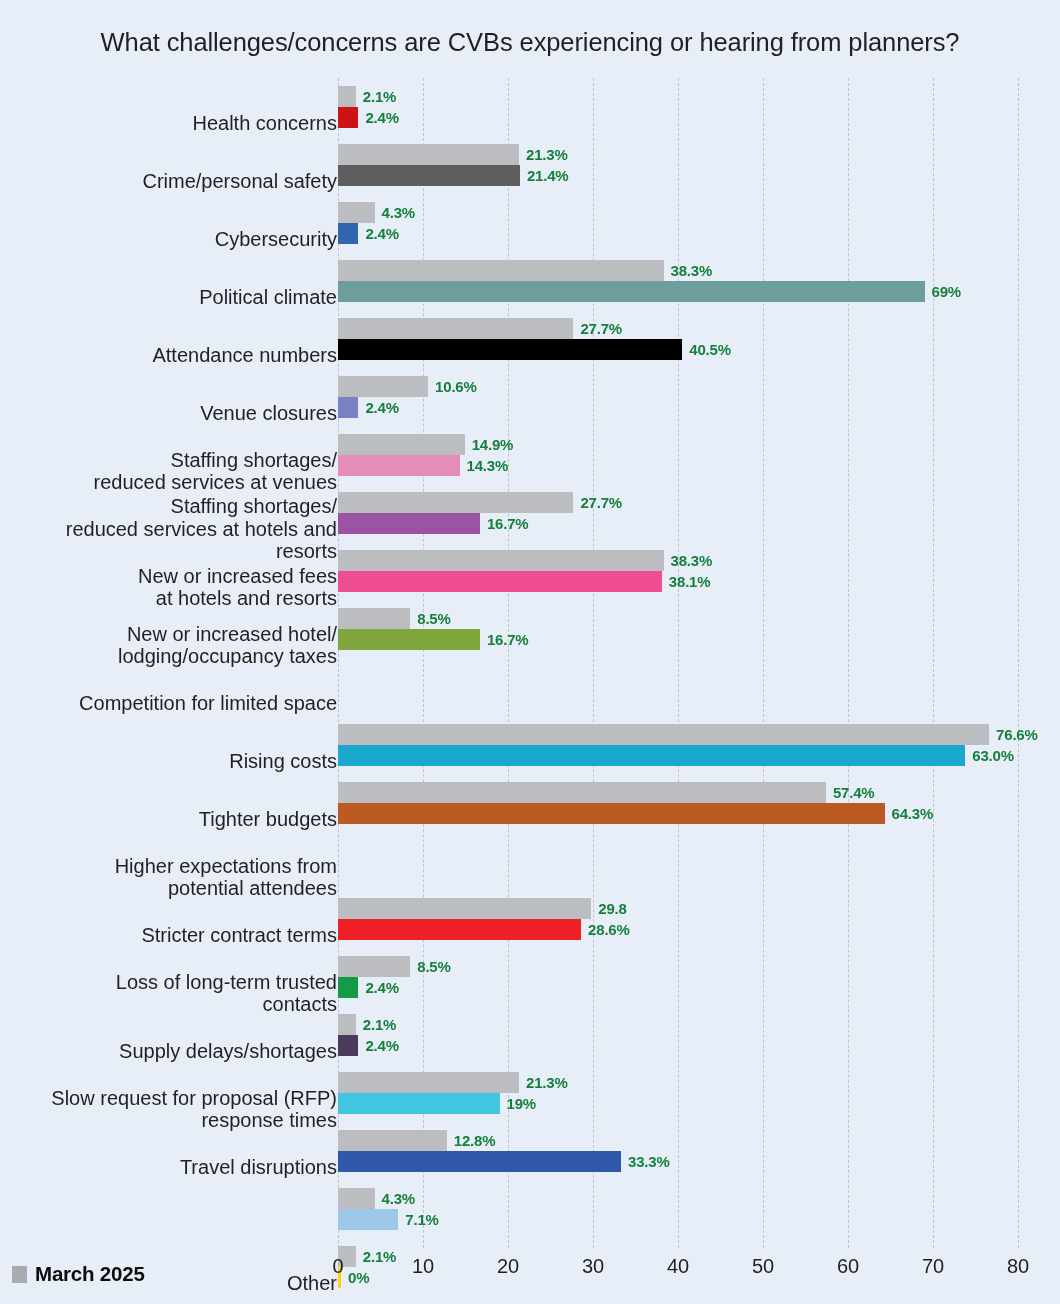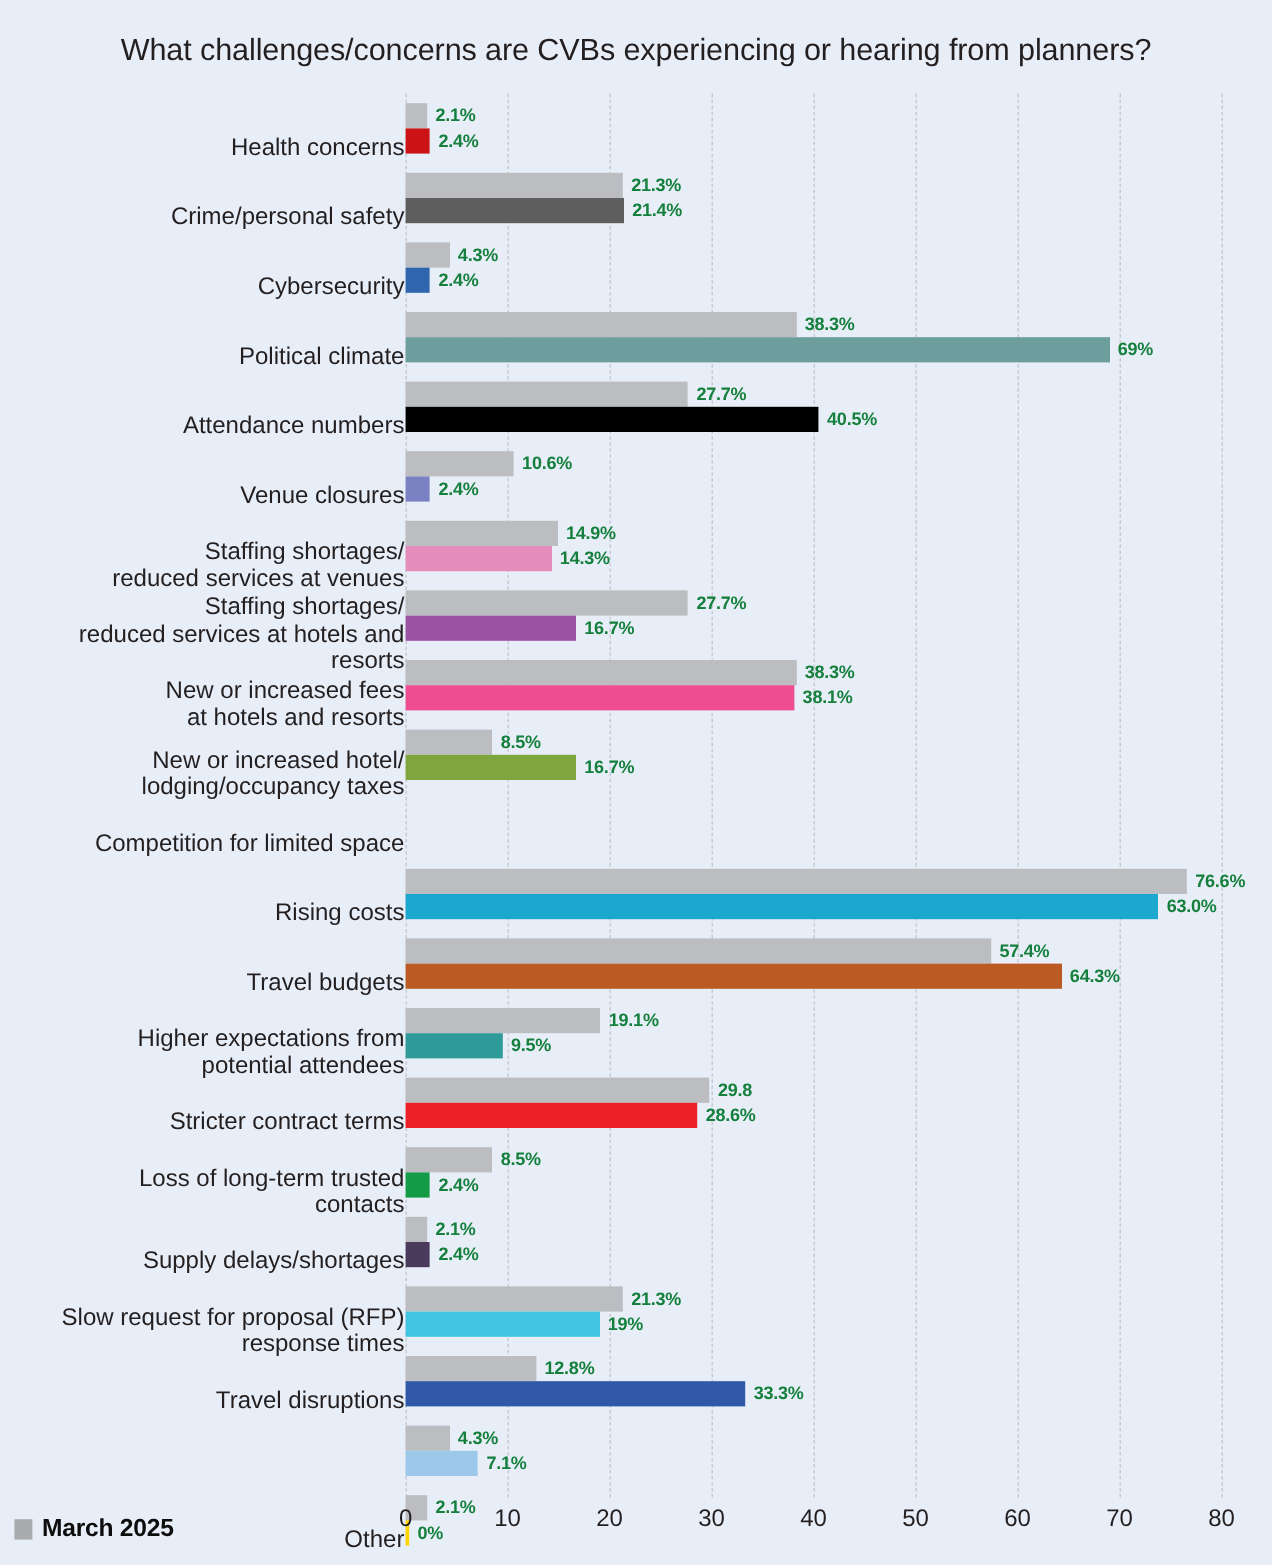--- a/index.html
+++ b/index.html
@@ -318,45 +318,35 @@
             <div class="bar-rect" title="76.6%" style="width: 651.1px; background: rgb(187, 189, 193);"></div>
             <div class="bar-value" style="left: 658.1px;">76.6%</div>
           </div>
           <div class="bar-line bottom">
             <div class="bar-rect" title="73.8%" style="width: 627.3px; background: rgb(27, 168, 206);"></div>
             <div class="bar-value" style="left: 634.3px;">63.0%</div>
           </div>
         </div>
       </div>
       <div class="row">
-        <div class="row-label">Travel budgets</div>
+        <div class="row-label">Tighter budgets</div>
         <div class="bars">
           <div class="bar-line top">
             <div class="bar-rect" title="57.4%" style="width: 487.9px; background: rgb(187, 189, 193);"></div>
             <div class="bar-value" style="left: 494.9px;">57.4%</div>
           </div>
           <div class="bar-line bottom">
             <div class="bar-rect" title="64.3%" style="width: 546.55px; background: rgb(188, 90, 35);"></div>
             <div class="bar-value" style="left: 553.55px;">64.3%</div>
           </div>
         </div>
       </div>
       <div class="row">
         <div class="row-label">Higher expectations from
 potential attendees</div>
-        <div class="bars">
-          <div class="bar-line top">
-            <div class="bar-rect" title="19.1%" style="width: 162.35px; background: rgb(187, 189, 193);"></div>
-            <div class="bar-value" style="left: 169.35px;">19.1%</div>
-          </div>
-          <div class="bar-line bottom">
-            <div class="bar-rect" title="9.5%" style="width: 80.75px; background: rgb(47, 155, 152);"></div>
-            <div class="bar-value" style="left: 87.75px;">9.5%</div>
-          </div>
-        </div>
       </div>
       <div class="row">
         <div class="row-label">Stricter contract terms</div>
         <div class="bars">
           <div class="bar-line top">
             <div class="bar-rect" title="29.8" style="width: 253.3px; background: rgb(187, 189, 193);"></div>
             <div class="bar-value" style="left: 260.3px;">29.8</div>
           </div>
           <div class="bar-line bottom">
             <div class="bar-rect" title="28.6%" style="width: 243.1px; background: rgb(238, 32, 39);"></div>

